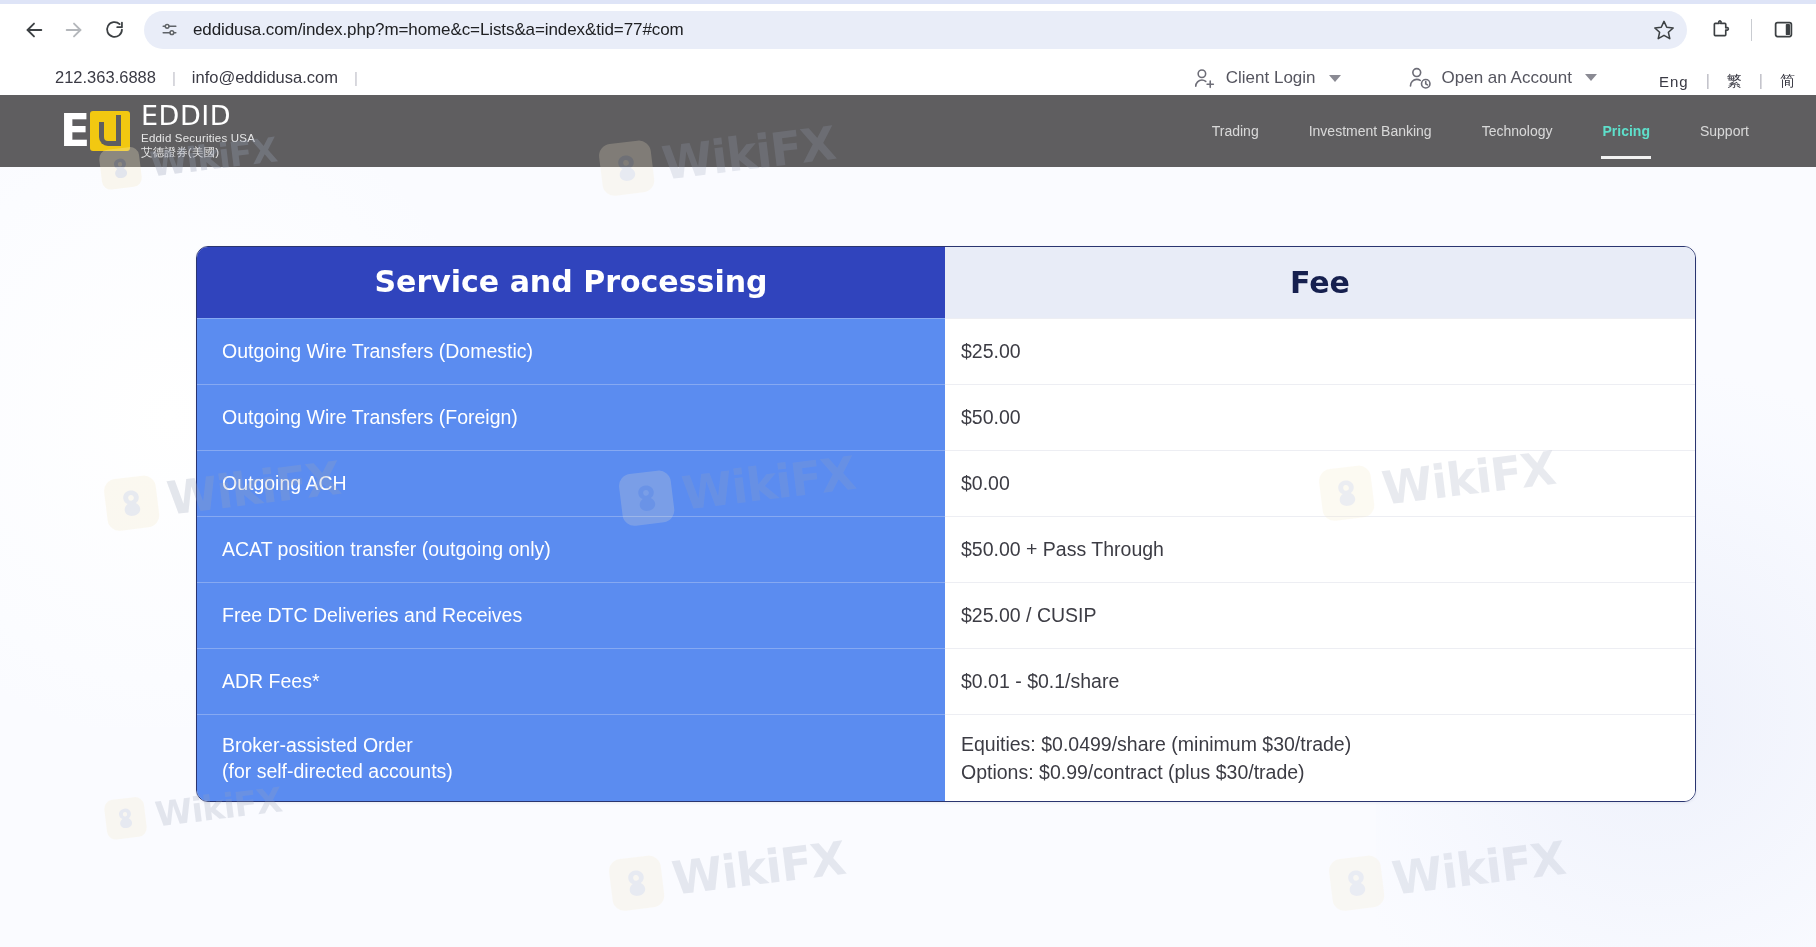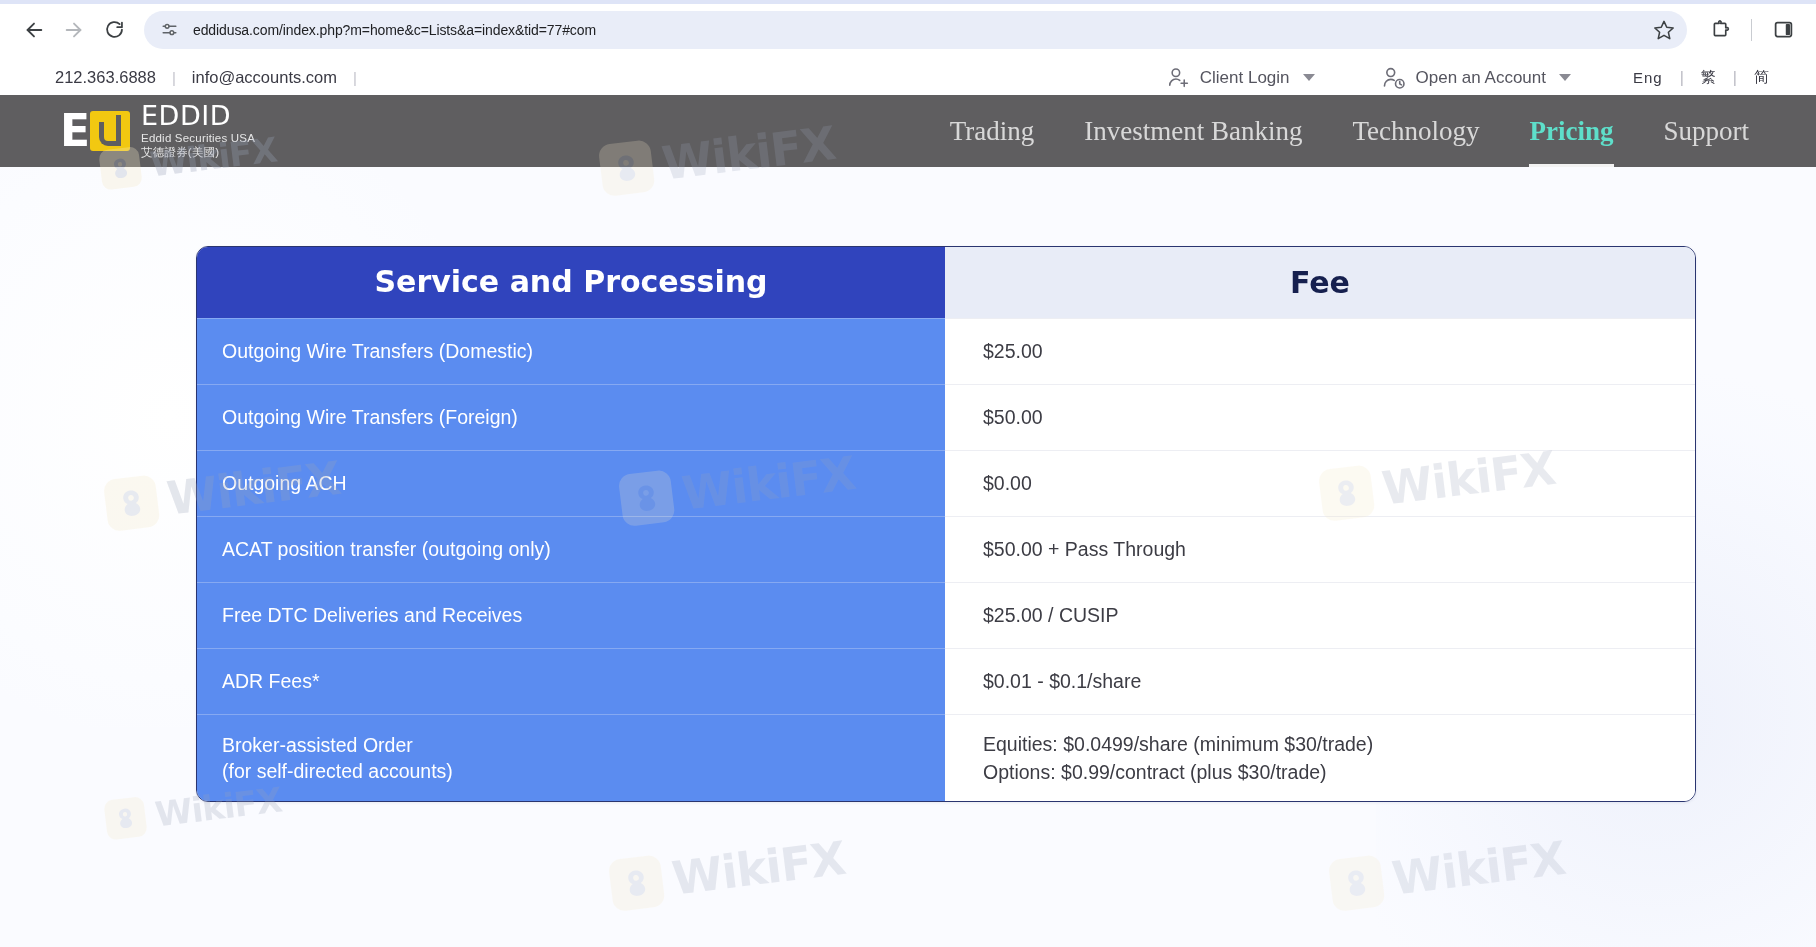--- a/index.html
+++ b/index.html
@@ -39,21 +39,21 @@
     margin-right: 14px;
     background: #e9edf8;
     border-radius: 19px;
     display: flex;
     align-items: center;
     padding: 0 12px 0 16px;
   }
   .omni-icon { flex: 0 0 auto; margin-right: 14px; display:flex; align-items:center; }
   .omni-url {
     flex: 1 1 auto;
-    font-size: 14px;
+    font-size: 17px;
     color: #202124;
     white-space: nowrap;
     overflow: hidden;
     letter-spacing: -0.1px;
   }
   .omni-star { flex: 0 0 auto; margin-left: 8px; display:flex; align-items:center;}
   .chrome-right { display: flex; align-items: center; gap: 6px; flex: 0 0 auto; }
   .chrome-ico {
     width: 38px; height: 38px;
     display:flex; align-items:center; justify-content:center;
@@ -70,22 +70,22 @@
     font-size: 16.5px;
     color: #4a4a52;
     position: relative;
     z-index: 5;
   }
   .util-left { display:flex; align-items:center; padding-left: 55px; gap: 0; }
   .util-phone, .util-mail { color: #3a3a44; font-size: 16.5px; white-space: nowrap;}
   .util-div { color: #c4c4cc; margin: 0 16px; font-size: 15px;}
   .util-right {
     margin-left: auto;
-    display: flex; align-items: center;
-    padding-right: 47px;
+    display: flex; align-items: flex-end;
+    padding-right: 21px;
   }
   .util-acct {
     display:flex; align-items:center; gap: 9px;
     color: #55555f; font-size: 17px; white-space: nowrap;
   }
   .util-acct + .util-acct { margin-left: 66px; }
   .caret-dn {
     width: 0; height: 0;
     border-left: 6px solid transparent;
     border-right: 6px solid transparent;
@@ -158,26 +158,25 @@
 
   .main-nav {
     margin-left: auto;
     display: flex;
     align-items: center;
     padding-right: 42px;
     gap: 0;
   }
   .nav-item {
     color: #e3e3e3;
-    font-size: 27px;
+    font-size: 14px;
     padding: 0 25px;
     white-space: nowrap;
     position: relative;
     opacity: 0.92;
-    font-family: Liberation Serif, serif;
   }
   .nav-item.active {
     color: #5eead4;
     font-weight: 700;
   }
   .nav-item.active::after {
     content: "";
     position: absolute;
     left: 24px; right: 24px;
     bottom: -20px;
@@ -248,21 +247,21 @@
     flex-direction: column;
     justify-content: center;
     border-bottom: 1px solid #86a9f2;
     line-height: 1.35;
   }
   .ft-c2 {
     flex: 1 1 auto;
     background: #ffffff;
     color: #3c3c44;
     font-size: 19.5px;
-    padding: 0 38px;
+    padding: 0 16px;
     display: flex;
     flex-direction: column;
     justify-content: center;
     border-bottom: 1px solid #edeef3;
     line-height: 1.45;
   }
   .ft-body .ft-row { min-height: 66px; }
   .ft-body .ft-row.tall { min-height: 86px; }
   .ft-body .ft-row:last-child .ft-c1,
   .ft-body .ft-row:last-child .ft-c2 { border-bottom: none; }
@@ -354,21 +353,21 @@
         <rect x="14.6" y="5.6" width="4.8" height="12.8" rx="1" fill="#3c4043"></rect>
       </svg>
     </div>
   </div>
 </div>
 
 <div class="util-bar">
   <div class="util-left">
     <span class="util-phone">212.363.6888</span>
     <span class="util-div">|</span>
-    <span class="util-mail">info@accounts.com</span>
+    <span class="util-mail">info@eddidusa.com</span>
     <span class="util-div">|</span>
   </div>
 
   <div class="util-right">
     <div class="util-acct">
       <svg width="25" height="25" viewBox="0 0 24 24" fill="none" stroke="#6d6d77" stroke-width="1.5" stroke-linecap="round">
         <circle cx="9.5" cy="7.5" r="3.6"></circle>
         <path d="M3.6 19.5c0-3.4 2.7-6 5.9-6 1.4 0 2.7.5 3.7 1.3"></path>
         <line x1="17.5" y1="14.5" x2="17.5" y2="20.5"></line>
           <line x1="14.5" y1="17.5" x2="20.5" y2="17.5"></line>

